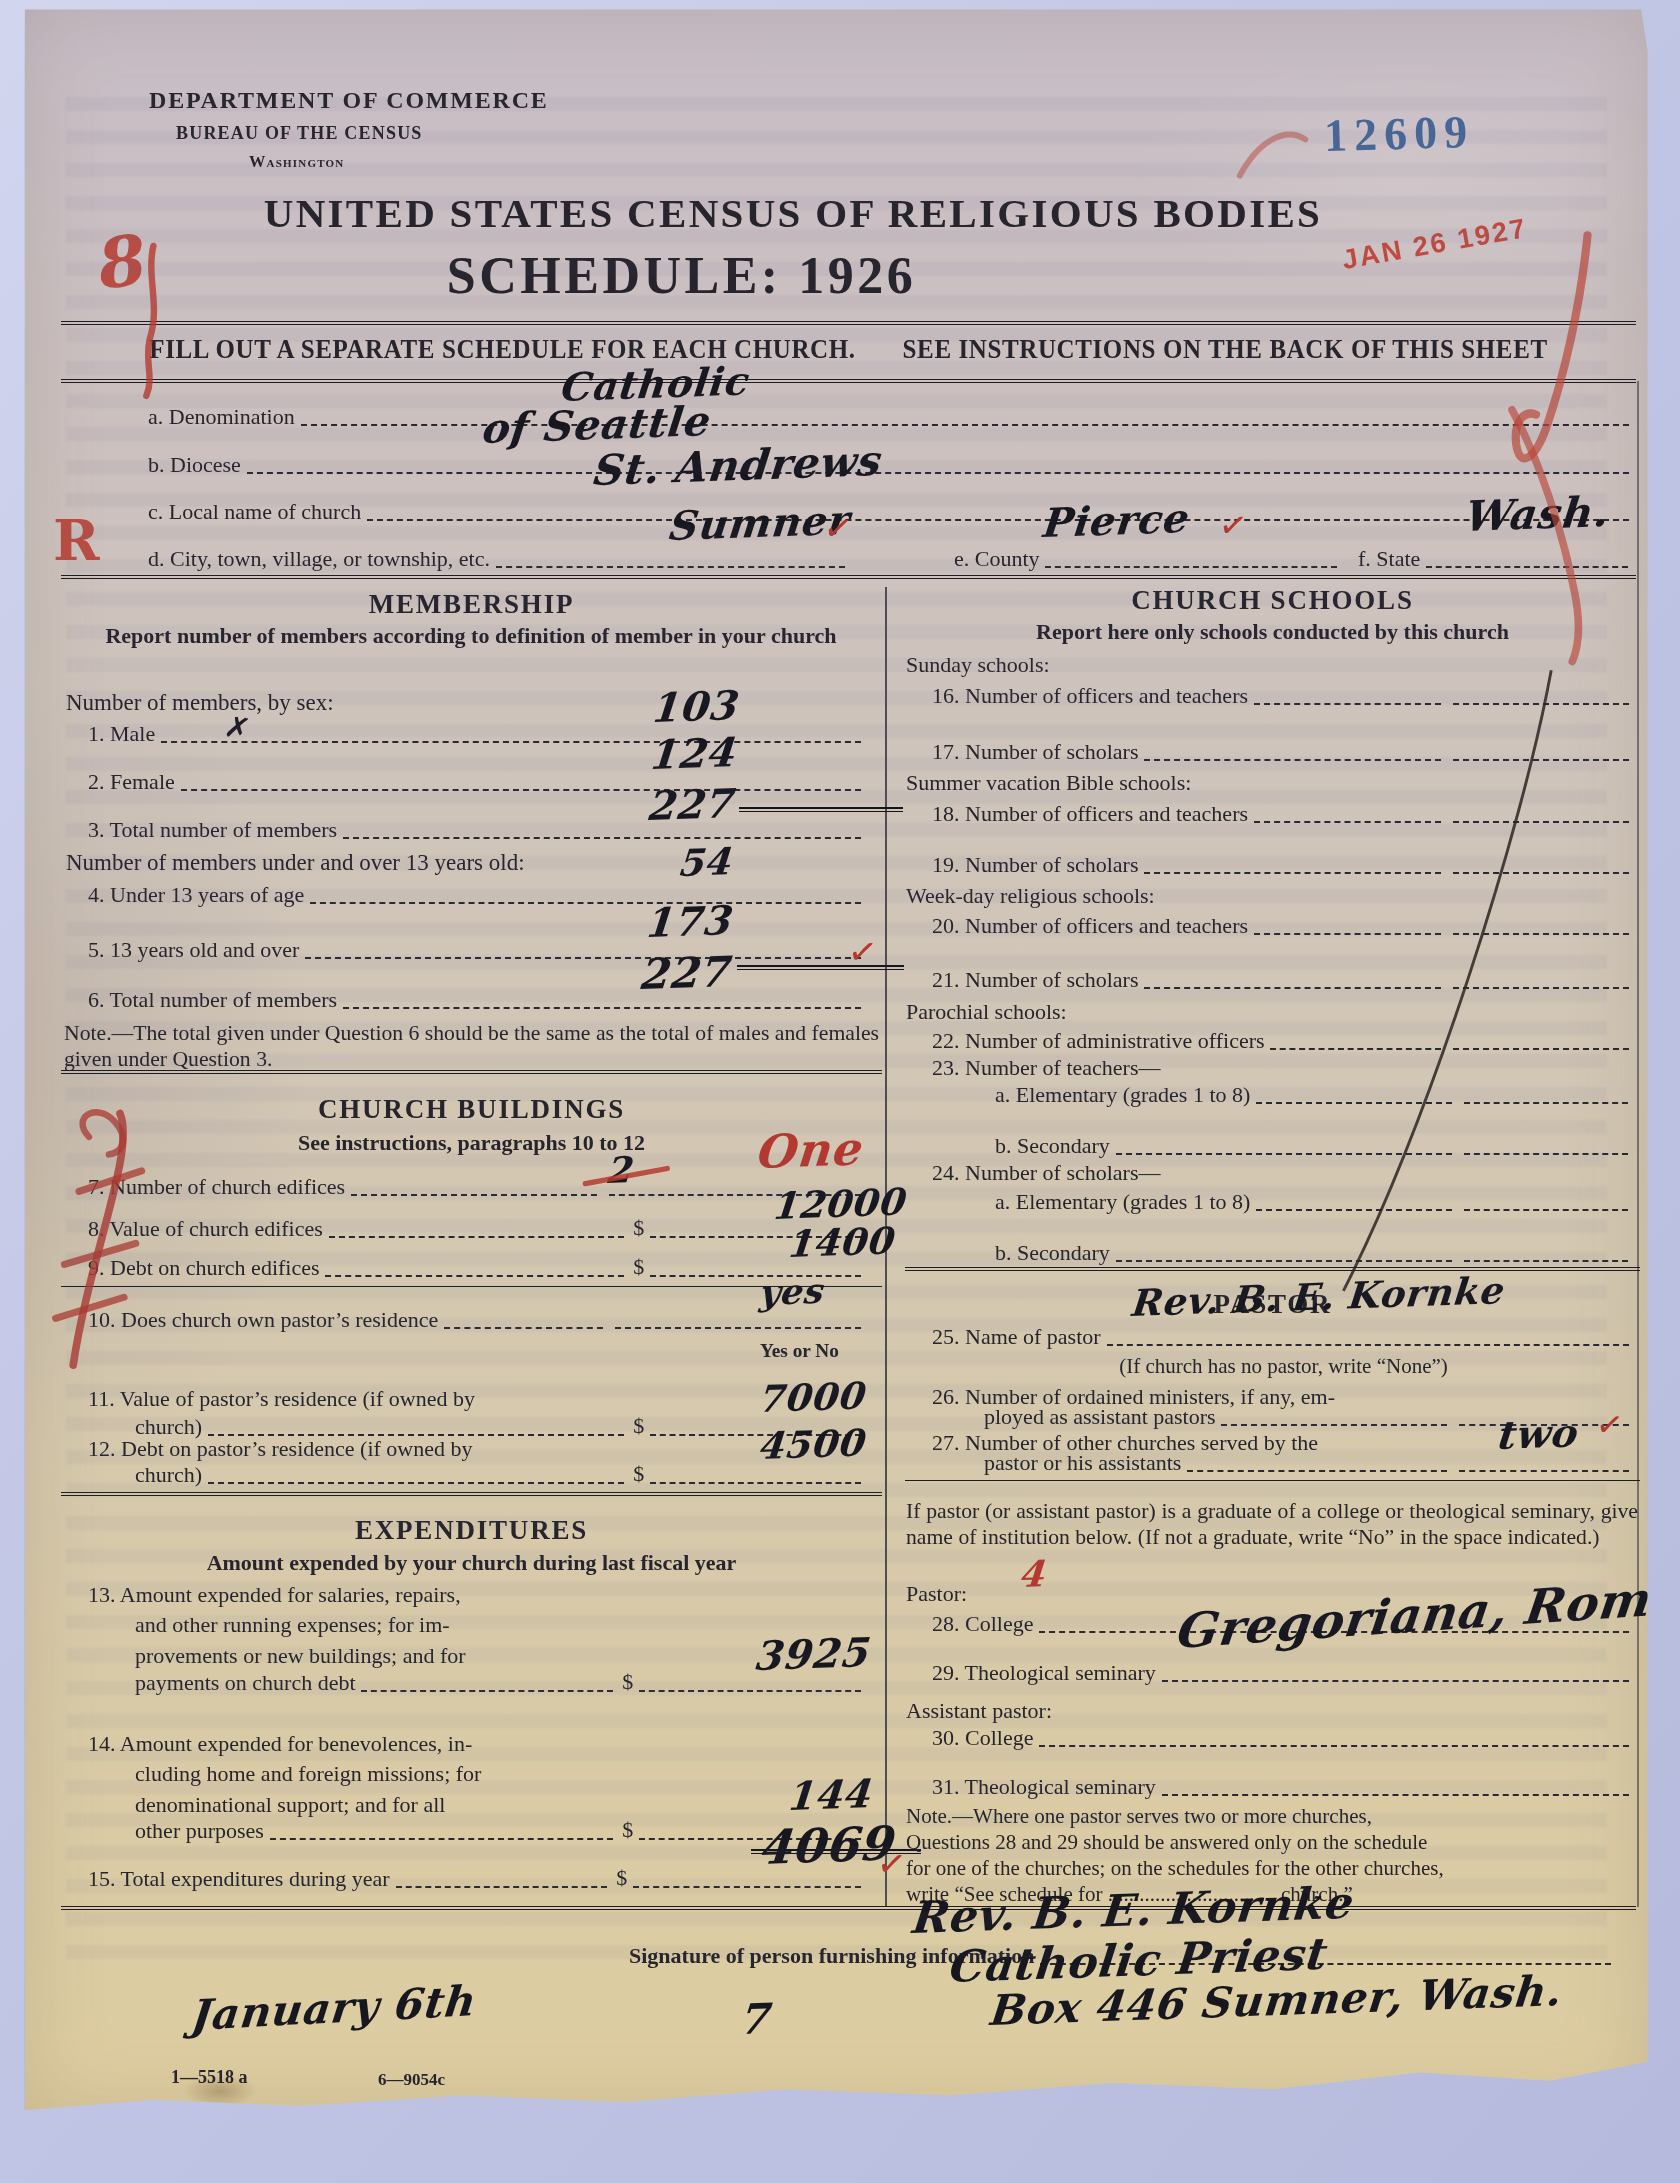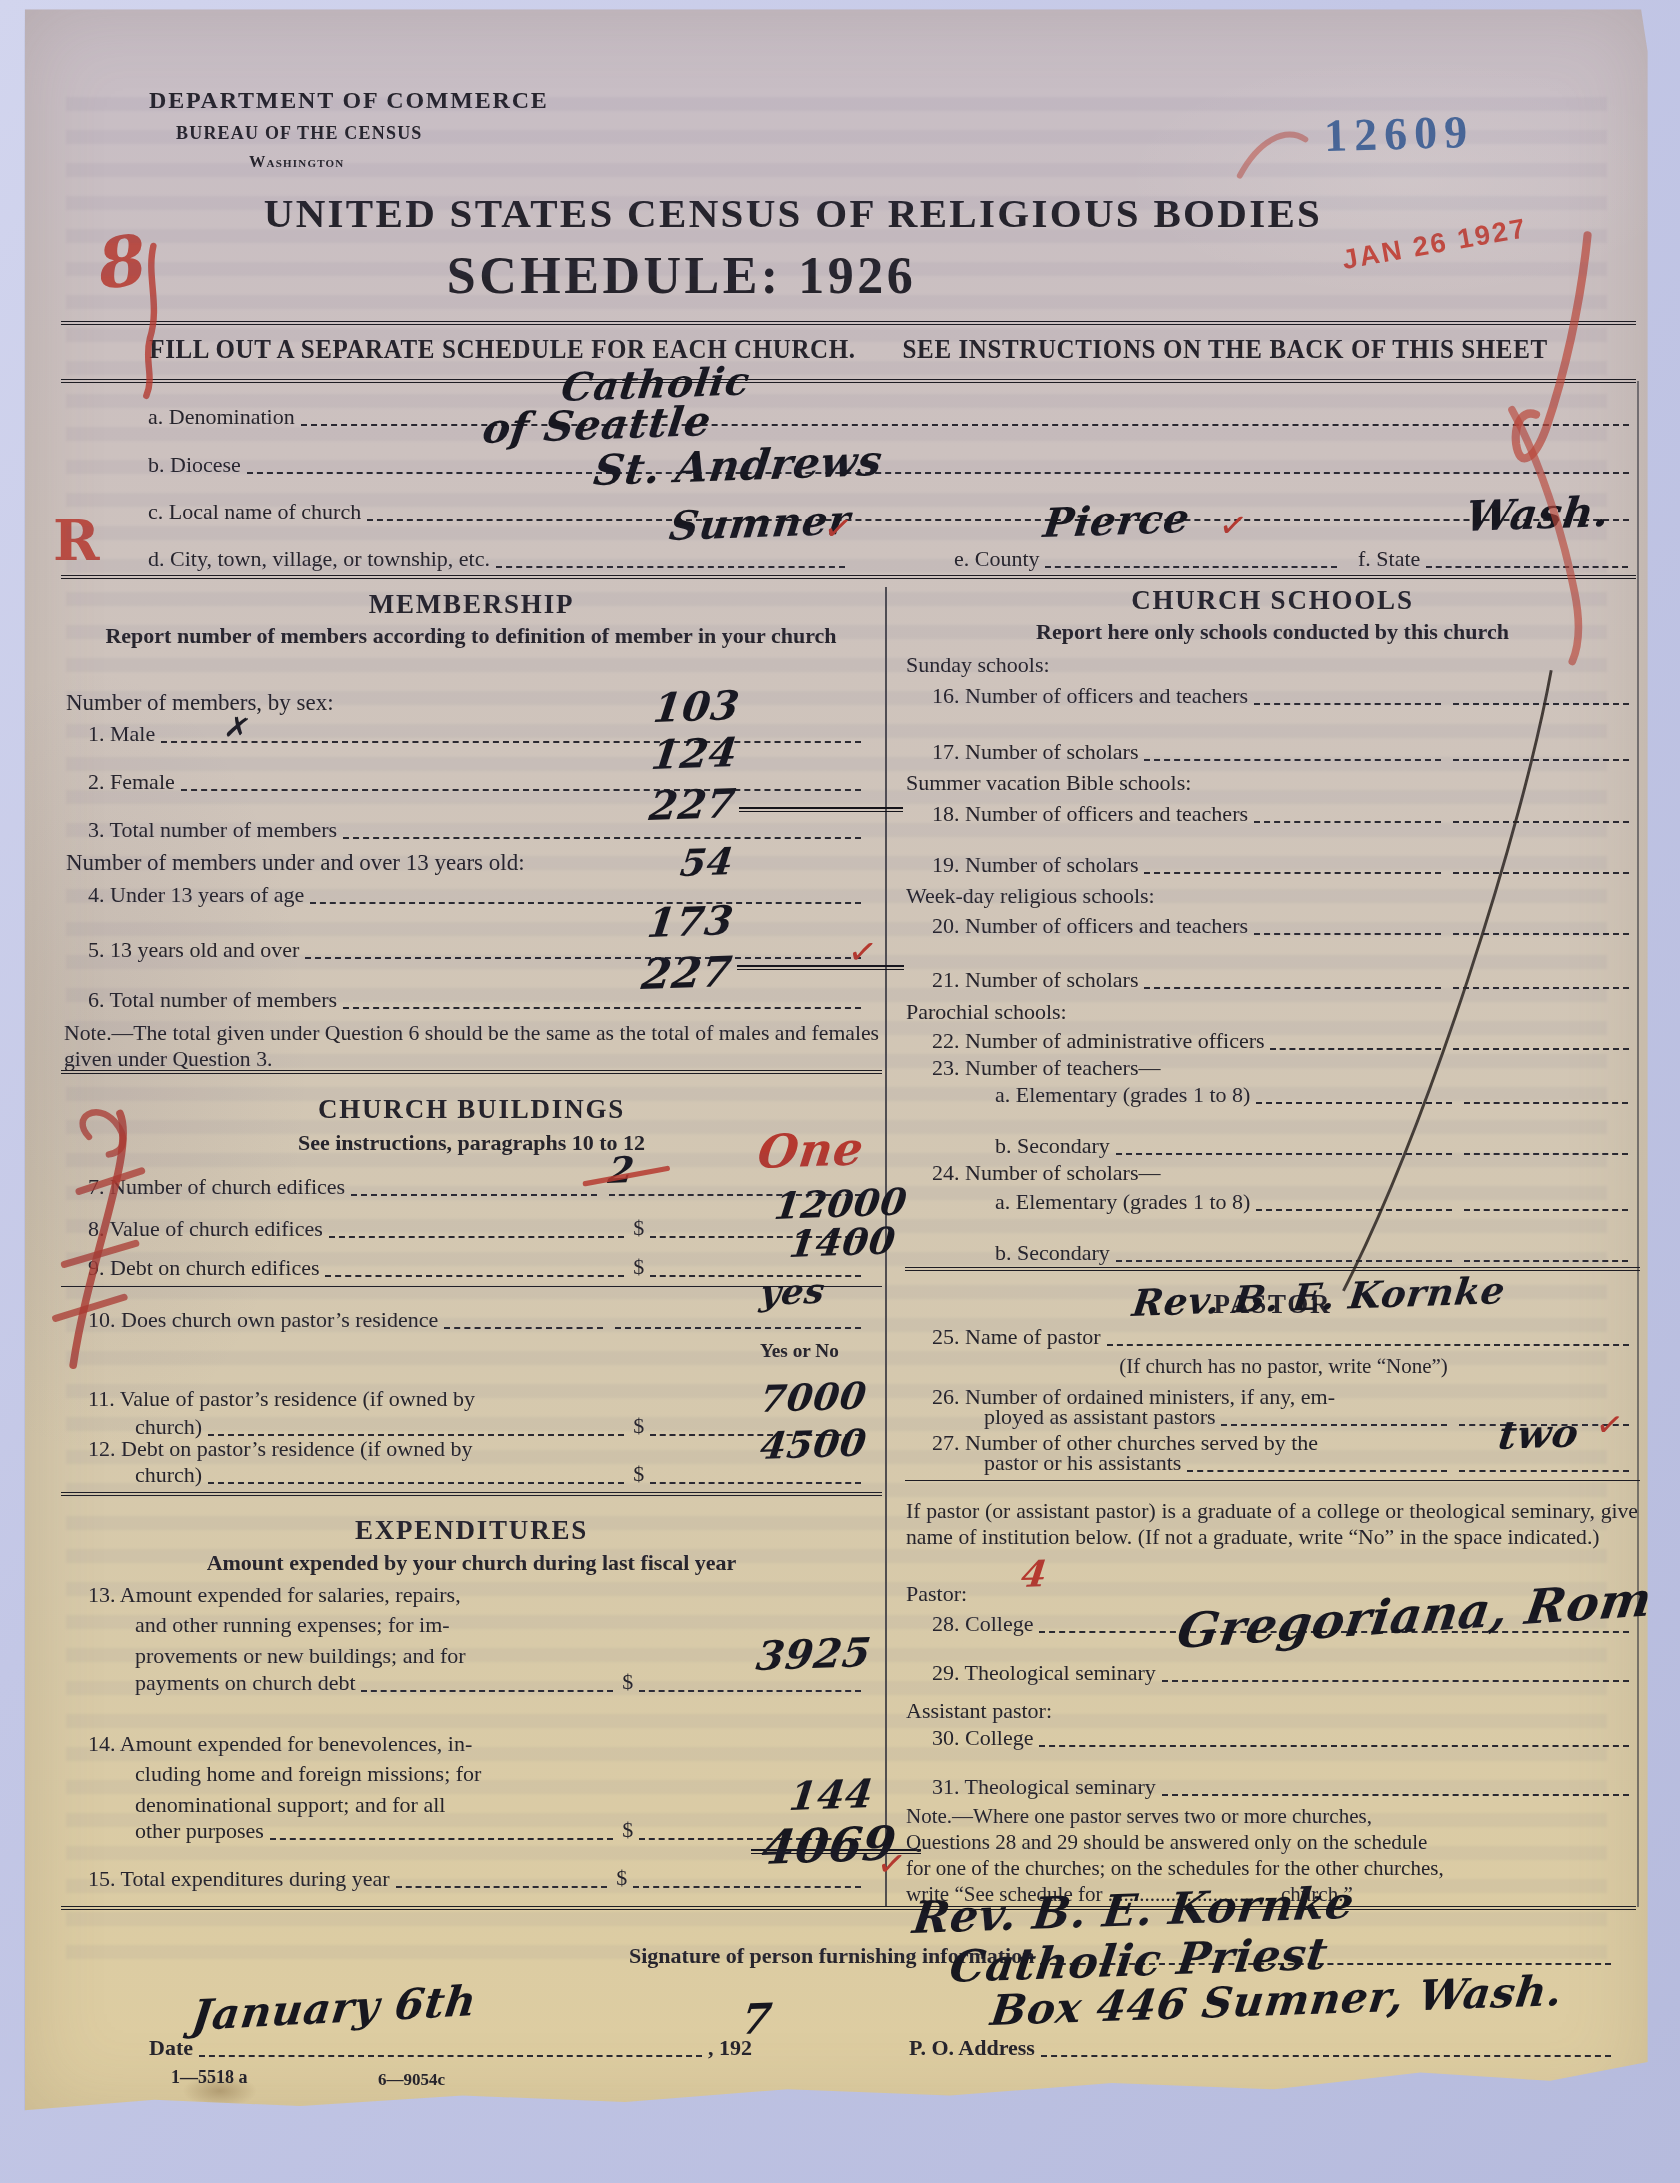--- a/index.html
+++ b/index.html
@@ -426,32 +426,23 @@
     <div class="drule" style="left:61px;top:1906px;width:1575px"></div>
 
     <div class="row" style="left:629px;top:1943px;width:988px;font-size:22px">
       <span class="lbl b">Signature of person furnishing information</span>
       <span class="dots"></span>
     </div>
     <div class="hw" style="left:910px;top:1892px;font-size:44px">Rev. B. E. Kornke</div>
 
     <div class="hw" style="left:947px;top:1941px;font-size:44px">Catholic Priest</div>
 
-    <div class="row" style="left:149px;top:2035px;width:603px;font-size:22px">
-      <span class="lbl b">Date</span>
-      <span class="dots"></span>
-      <span class="lbl b">, 192</span>
-    </div>
     <div class="hw" style="left:189px;top:1991px;font-size:42px;transform:skewX(-10deg) rotate(-3deg)">January 6th</div>
     <div class="hw" style="left:739px;top:1995px;font-size:42px">7</div>
 
-    <div class="row" style="left:909px;top:2035px;width:708px;font-size:22px">
-      <span class="lbl b">P. O. Address</span>
-      <span class="dots"></span>
-    </div>
     <div class="hw" style="left:988px;top:1986px;font-size:42px">Box 446 Sumner, Wash.</div>
 
     <div class="p b" style="left:171px;top:2067px;font-size:18px">1—5518 a</div>
     <div class="p b" style="left:378px;top:2070px;font-size:17px">6—9054c</div>
 
     <svg class="marks" width="1680" height="2183" viewBox="0 0 2870 3729">
       <path d="M2650,1145 C2600,1420 2440,1920 2295,2205" stroke="#2b2520" stroke-width="5" fill="none" opacity="0.85"></path>
       <path d="M1000,2022 L1140,1996" stroke="#b5392f" stroke-width="9" fill="none" stroke-linecap="round" opacity="0.85"></path>
       <path d="M262,420 C250,472 274,522 256,578 C246,618 264,642 250,676" stroke="#b5392f" stroke-width="11" fill="none" stroke-linecap="round" opacity="0.8"></path>
       <path d="M205,1902 C232,1965 152,2150 125,2332" stroke="#a93a32" stroke-width="13" fill="none" stroke-linecap="round" opacity="0.8"></path>

